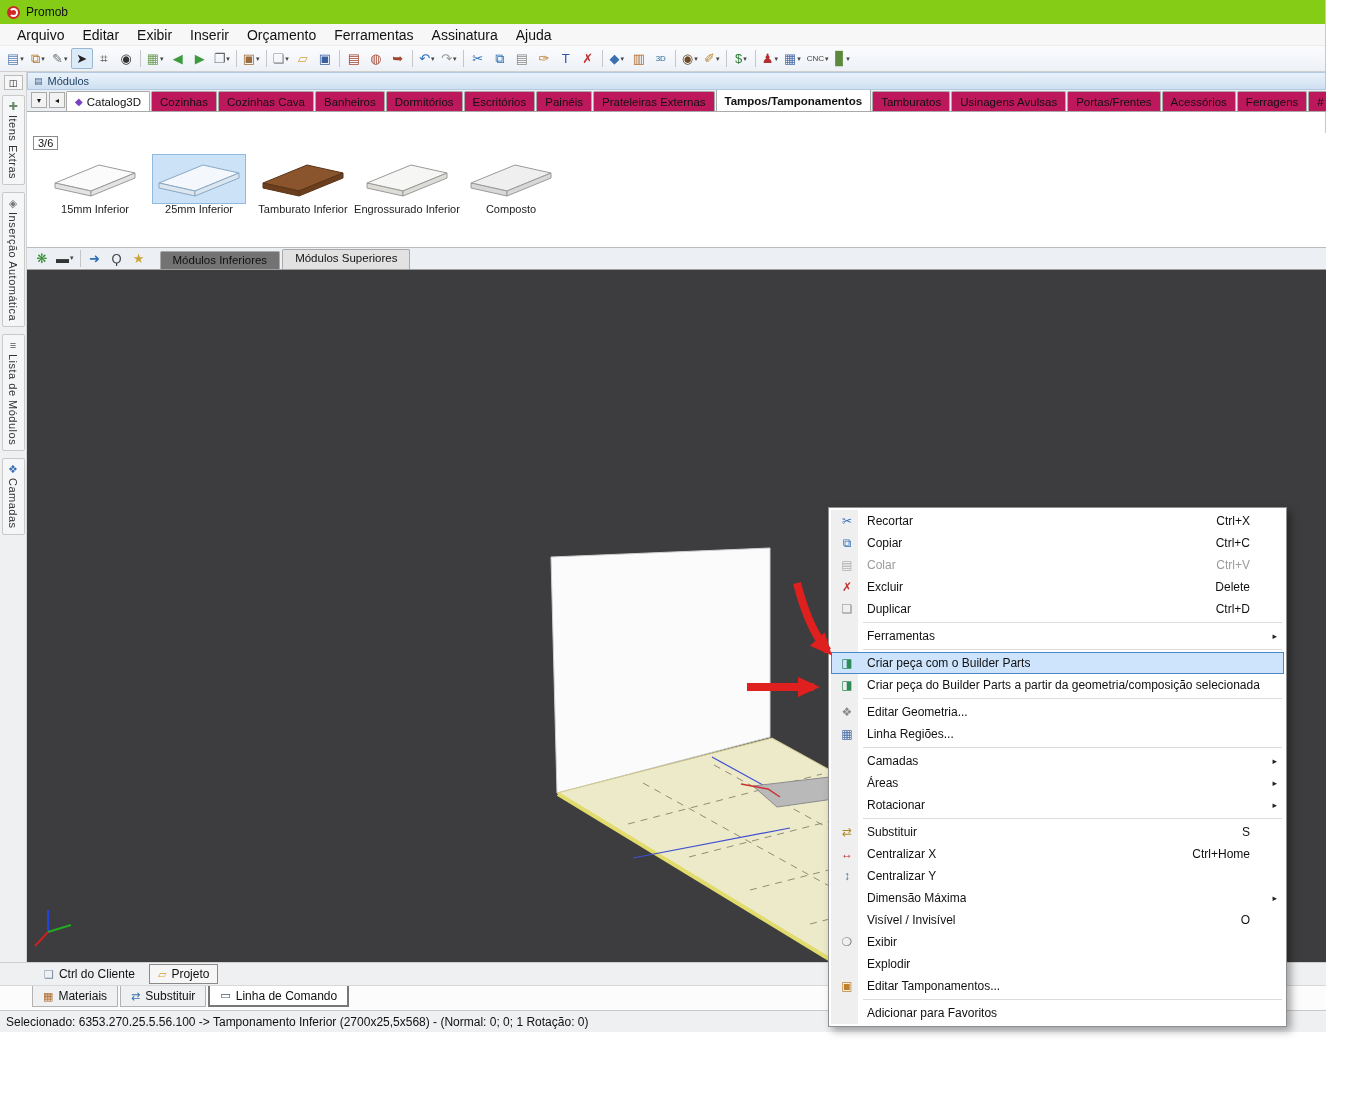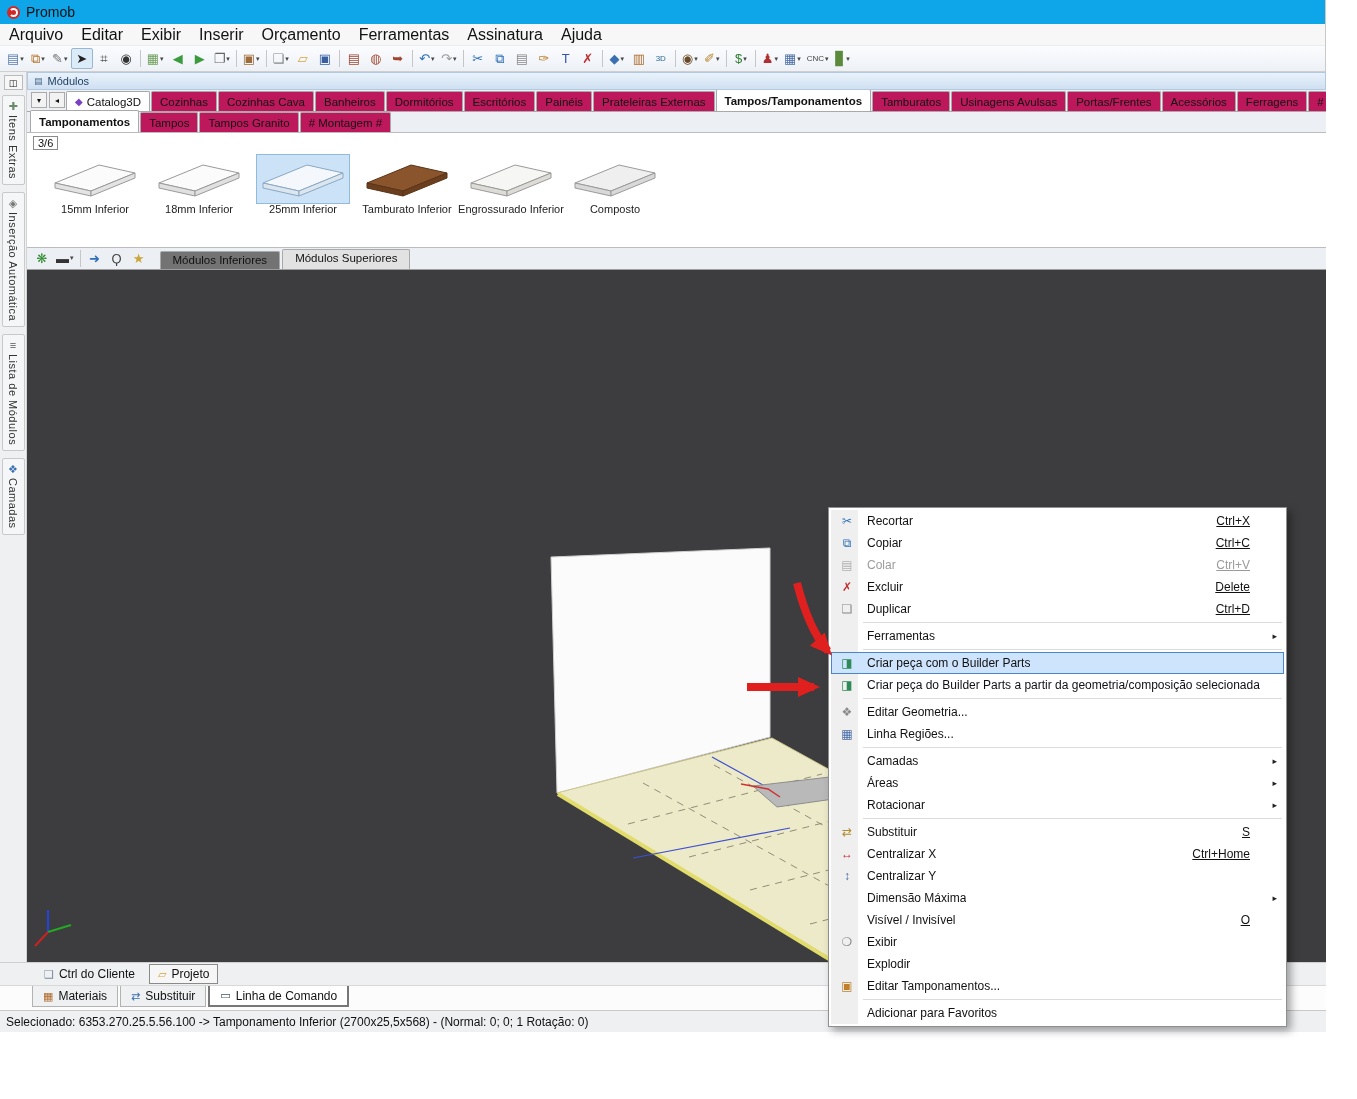--- a/index.html
+++ b/index.html
@@ -1,21 +1,21 @@
 <!DOCTYPE html>
 <html><head>
 <meta charset="utf-8">
 <style>
 *{margin:0;padding:0;box-sizing:border-box;cursor:default;}
 html,body{width:1357px;height:1099px;background:#fff;font-family:"Liberation Sans","DejaVu Sans",sans-serif;color:#111;position:relative;overflow:hidden;}
 .app{position:absolute;left:0;top:0;width:1326px;height:1032px;background:#fff;border-right:1px solid #c9c9c9;border-bottom:1px solid #c9c9c9;}
-.titlebar{position:absolute;left:0;top:0;width:100%;height:24px;background:#0ea5e9;display:flex;align-items:center;gap:6px;padding-left:7px;font-size:14px;}
+.titlebar{position:absolute;left:0;top:0;width:100%;height:24px;background:#84cc16;display:flex;align-items:center;gap:6px;padding-left:7px;font-size:12px;}
 .logo{width:13px;height:13px;border-radius:50%;background:#cf2a27;position:relative;flex:0 0 auto;}
 .logo::after{content:"";position:absolute;left:2px;top:2px;width:5px;height:5px;border:2px solid #fff;border-radius:50%;border-left-color:transparent;}
-.menubar{position:absolute;left:0;top:24px;width:100%;height:22px;background:#f7f7f7;display:flex;align-items:center;font-size:16px;border-bottom:1px solid #ececec;}
+.menubar{position:absolute;left:0;top:24px;width:100%;height:22px;background:#f7f7f7;display:flex;align-items:center;padding-left:8px;font-size:14px;border-bottom:1px solid #ececec;}
 .mitem{padding:3px 9px;}
 .toolbar{position:absolute;left:0;top:46px;width:100%;height:26px;background:linear-gradient(#fbfcfe,#edf1f6);border-bottom:1px solid #cfcfcf;display:flex;align-items:center;padding-left:4px;}
 .tbtn{height:21px;min-width:22px;display:flex;align-items:center;justify-content:center;padding:0 2px;border:1px solid transparent;border-radius:2px;}
 .tbtn.pressed{border-color:#9ab6d0;background:#dcebf8;}
 .glyph{font-size:13px;line-height:1;}
 .dd{font-size:7px;color:#444;margin-left:1px;}
 .tsep{width:1px;height:17px;background:#c6c6c6;margin:0 3px;flex:0 0 auto;}
 .sidebar{position:absolute;left:0;top:72px;width:27px;height:890px;background:#eef0f2;border-right:1px solid #d3d3d3;display:flex;flex-direction:column;align-items:center;padding-top:3px;}
 .pinbtn{width:19px;height:15px;border:1px solid #bbb;background:#f7f7f7;font-size:9px;display:flex;align-items:center;justify-content:center;margin-bottom:5px;}
 .stab{display:flex;flex-direction:column;align-items:center;gap:3px;border:1px solid #c9c9c9;background:#f5f6f7;border-radius:2px;padding:5px 1px;margin-bottom:7px;width:23px;}
@@ -54,21 +54,21 @@
 .dtab.sel{background:#fff;border:2px solid #777;border-top:none;}
 .dtab .glyph{font-size:11px;}
 .statusbar{position:absolute;left:0;top:1010px;width:1326px;height:22px;background:#eef0f2;border-top:1px solid #c9c9c9;font-size:12px;display:flex;align-items:center;padding-left:6px;white-space:nowrap;}
 .ctx{position:absolute;left:828px;top:507px;width:459px;background:#ffffff;border:1px solid #8f8f8f;box-shadow:4px 4px 8px rgba(0,0,0,.35);padding:2px;z-index:10;}
 .ctx::before{content:"";position:absolute;left:2px;top:2px;bottom:2px;width:27px;background:#efefef;}
 .crow{position:relative;z-index:1;display:flex;align-items:center;height:22px;padding-left:36px;padding-right:8px;font-size:12px;}
 .crow.disabled{color:#9b9b9b;}
 .crow.hl{background:#cde4fc;outline:1px solid #4a86c8;outline-offset:-1px;}
 .cicon{position:absolute;left:7px;width:18px;text-align:center;font-size:12px;}
 .clabel{white-space:nowrap;overflow:hidden;}
-.cshort{margin-left:auto;padding-right:26px;text-decoration:underline;}
+.cshort{margin-left:auto;padding-right:26px;}
 .csubmenu{position:absolute;right:7px;font-size:9px;color:#222;}
 .csep{height:1px;background:#dcdcdc;margin:2px 2px 2px 32px;position:relative;z-index:1;}
 .overlay{position:absolute;left:0;top:0;width:1357px;height:1099px;z-index:20;pointer-events:none;}
 </style>
 </head>
 <body>
 
 <div class="app">
 
   <div class="titlebar">
@@ -294,57 +294,33 @@
         </div>
         <div class="ctab">
           <span class="ctlabel">Ferragens</span>
         </div>
         <div class="ctab">
           <span class="ctlabel"># Montagem #</span>
         </div>
       </div>
   </div>
 
-  <div class="subtab-bar">
-      <div class="ctab sel">
-        <span class="ctlabel">Tamponamentos</span>
-      </div>
-      <div class="ctab">
-        <span class="ctlabel">Tampos</span>
-      </div>
-      <div class="ctab">
-        <span class="ctlabel">Tampos Granito</span>
-      </div>
-      <div class="ctab">
-        <span class="ctlabel"># Montagem #</span>
-      </div>
-    </div>
 
   <div class="gallery">
     <div class="pagebox">3/6</div>
     <div class="gitems">
         <div class="gitem">
           <div class="thumb">
             <svg width="92" height="48" viewBox="0 0 92 48">
               <polygon points="6,28 50,10 86,18 42,36" fill="#fbfbfb" stroke="#9a9a9a"></polygon>
               <polygon points="6,28 42,36 42,41 6,33" fill="#e3e3e3" stroke="#9a9a9a"></polygon>
               <polygon points="42,36 86,18 86,23 42,41" fill="#e3e3e3" stroke="#9a9a9a"></polygon>
             </svg>
           </div>
           <div class="glabel">15mm Inferior</div>
-        </div>
-        <div class="gitem">
-          <div class="thumb">
-            <svg width="92" height="48" viewBox="0 0 92 48">
-              <polygon points="6,28 50,10 86,18 42,36" fill="#fbfbfb" stroke="#9a9a9a"></polygon>
-              <polygon points="6,28 42,36 42,41 6,33" fill="#e0e0e0" stroke="#9a9a9a"></polygon>
-              <polygon points="42,36 86,18 86,23 42,41" fill="#e0e0e0" stroke="#9a9a9a"></polygon>
-            </svg>
-          </div>
-          <div class="glabel">18mm Inferior</div>
         </div>
         <div class="gitem sel">
           <div class="thumb">
             <svg width="92" height="48" viewBox="0 0 92 48">
               <polygon points="6,28 50,10 86,18 42,36" fill="#f4f8fc" stroke="#8aa8c4"></polygon>
               <polygon points="6,28 42,36 42,41 6,33" fill="#dce6ef" stroke="#8aa8c4"></polygon>
               <polygon points="42,36 86,18 86,23 42,41" fill="#dce6ef" stroke="#8aa8c4"></polygon>
             </svg>
           </div>
           <div class="glabel">25mm Inferior</div>

